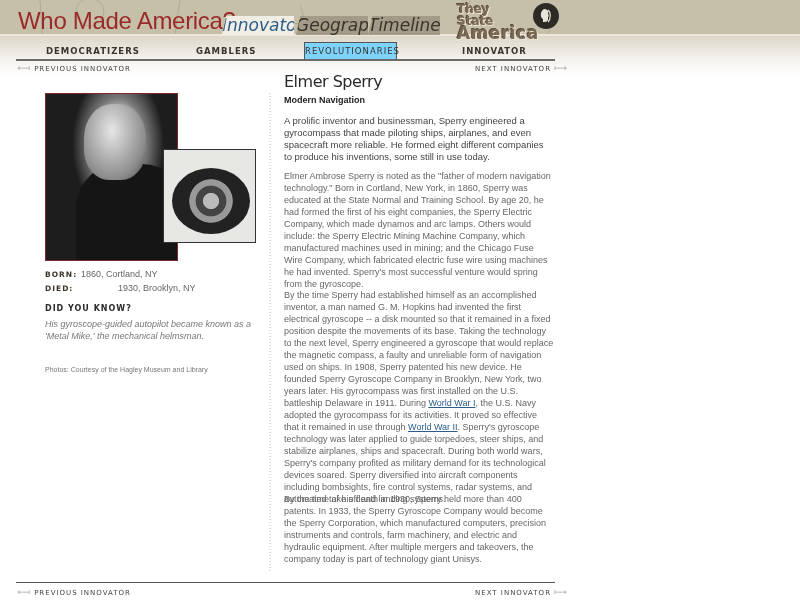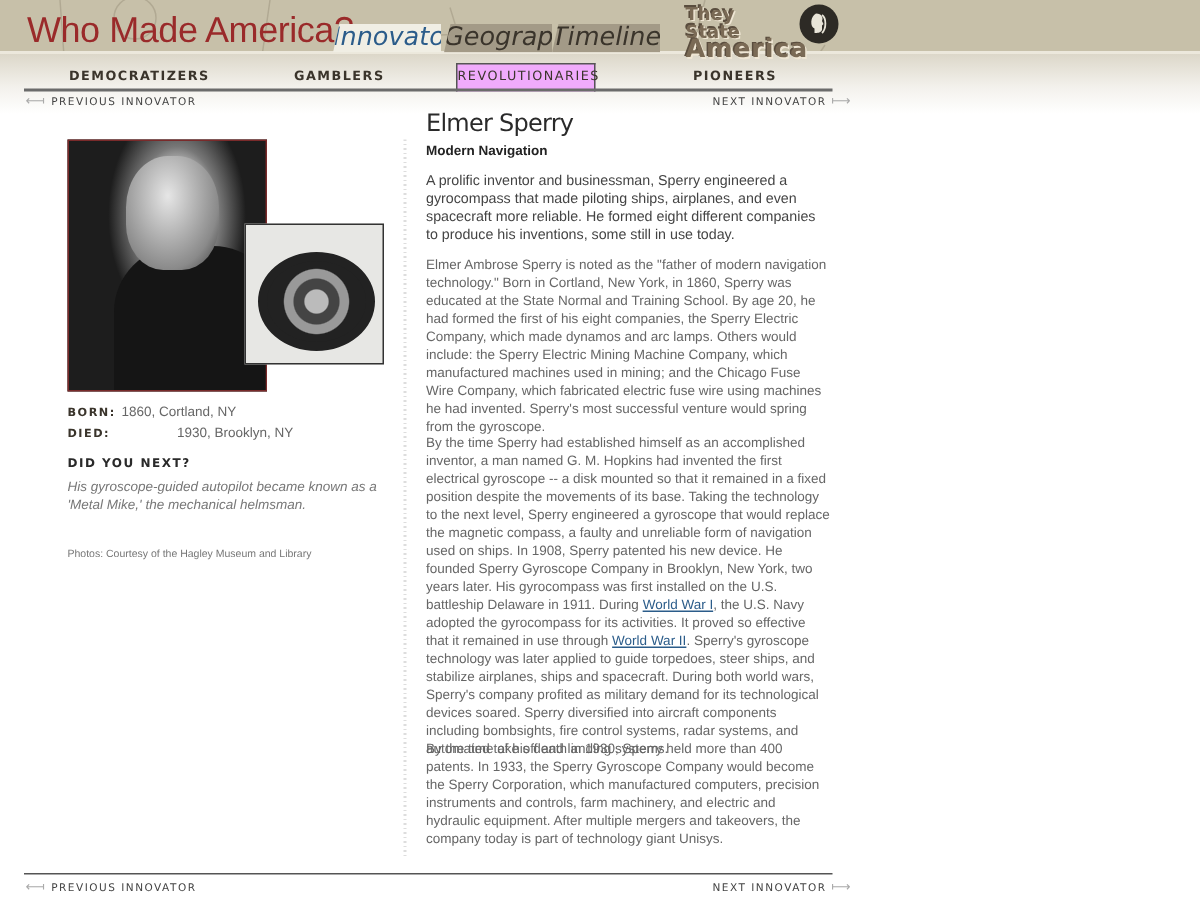--- a/index.html
+++ b/index.html
@@ -30,21 +30,21 @@
   .pbs { position: absolute; left: 533px; top: 3px; width: 26px; height: 26px; border-radius: 50%; background: #2d2a25; }
   .pbs svg { position: absolute; left: 4px; top: 4px; }
 
   
   .cat-row { position: absolute; left: 16px; top: 42px; width: 539px; height: 20px; }
   .cat-line { position: absolute; left: 16px; top: 59px; width: 539px; height: 2px; background: #6b6b6b; }
   .cat { position: absolute; top: 4px; font-family: "DejaVu Sans", sans-serif; font-size: 8.5px; letter-spacing: 1px; color: #3a342b; font-weight: bold; }
   .cat.c1 { left: 30px; }
   .cat.c2 { left: 180px; }
   .cat.c4 { left: 446px; }
-  .cat.active { left: 288px; top: 0px; height: 19px; width: 93px; border: 1px solid #555; border-bottom: none; background: #f0abfc;
+  .cat.active { left: 288px; top: 0px; height: 19px; width: 93px; border: 1px solid #555; border-bottom: none; background: #7dd3fc;
     text-align: center; line-height: 17px; font-weight: normal; color: #3a342b; }
 
   .nav-link { position: absolute; font-family: "DejaVu Sans", sans-serif; font-size: 7px; letter-spacing: 1px; color: #444; }
   .nav-link .arr { color: #aaa; font-size: 9px; }
   .prev-top { left: 17px; top: 63px; }
   .next-top { left: 475px; top: 63px; }
   .prev-bot { left: 17px; top: 587px; }
   .next-bot { left: 475px; top: 587px; }
   .bottom-line { position: absolute; left: 16px; top: 582px; width: 539px; height: 1px; background: #555; }
 
@@ -103,21 +103,21 @@
   <svg width="18" height="18" viewBox="0 0 18 18">
     <path d="M7 2 C11 2 12 5 11 7 L12 9 L11 10 L11 13 C10 15 8 15 6 15 L6 12 C3 11 3 4 7 2 Z" fill="#e8e4d8"></path>
     <path d="M11 3 C14 5 14 12 11 15" stroke="#e8e4d8" fill="none" stroke-width="1.2"></path>
   </svg>
 </div>
 
 <div class="cat-row">
   <div class="cat c1">DEMOCRATIZERS</div>
   <div class="cat c2">GAMBLERS</div>
   <div class="cat active">REVOLUTIONARIES</div>
-  <div class="cat c4">PIONEERS</div>
+  <div class="cat c4">INNOVATOR</div>
 </div>
 <div class="cat-line"></div>
 
 <div class="nav-link prev-top">
   <span class="arr">⟻</span>
   <span>PREVIOUS INNOVATOR</span>
 </div>
 <div class="nav-link next-top">
   <span>NEXT INNOVATOR</span>
   <span class="arr">⟼</span>
@@ -129,21 +129,21 @@
 </div>
 <div class="gyro">
   <div class="ring"></div>
 </div>
 
 <div class="info-label born-l">BORN:</div>
 <div class="info-val born-v">1860, Cortland, NY</div>
 <div class="info-label died-l">DIED:</div>
 <div class="info-val died-v">1930, Brooklyn, NY</div>
 
-<div class="dyk">DID YOU NEXT?</div>
+<div class="dyk">DID YOU KNOW?</div>
 <div class="dyk-text">His gyroscope-guided autopilot became known as a 'Metal Mike,' the mechanical helmsman.</div>
 <div class="credit">Photos: Courtesy of the Hagley Museum and Library</div>
 
 <div class="divider"></div>
 
 <div class="name">Elmer Sperry</div>
 <div class="subtitle">Modern Navigation</div>
 <div class="body intro">A prolific inventor and businessman, Sperry engineered a gyrocompass that made piloting ships, airplanes, and even spacecraft more reliable. He formed eight different companies to produce his inventions, some still in use today.</div>
 
 <div class="body s1">

